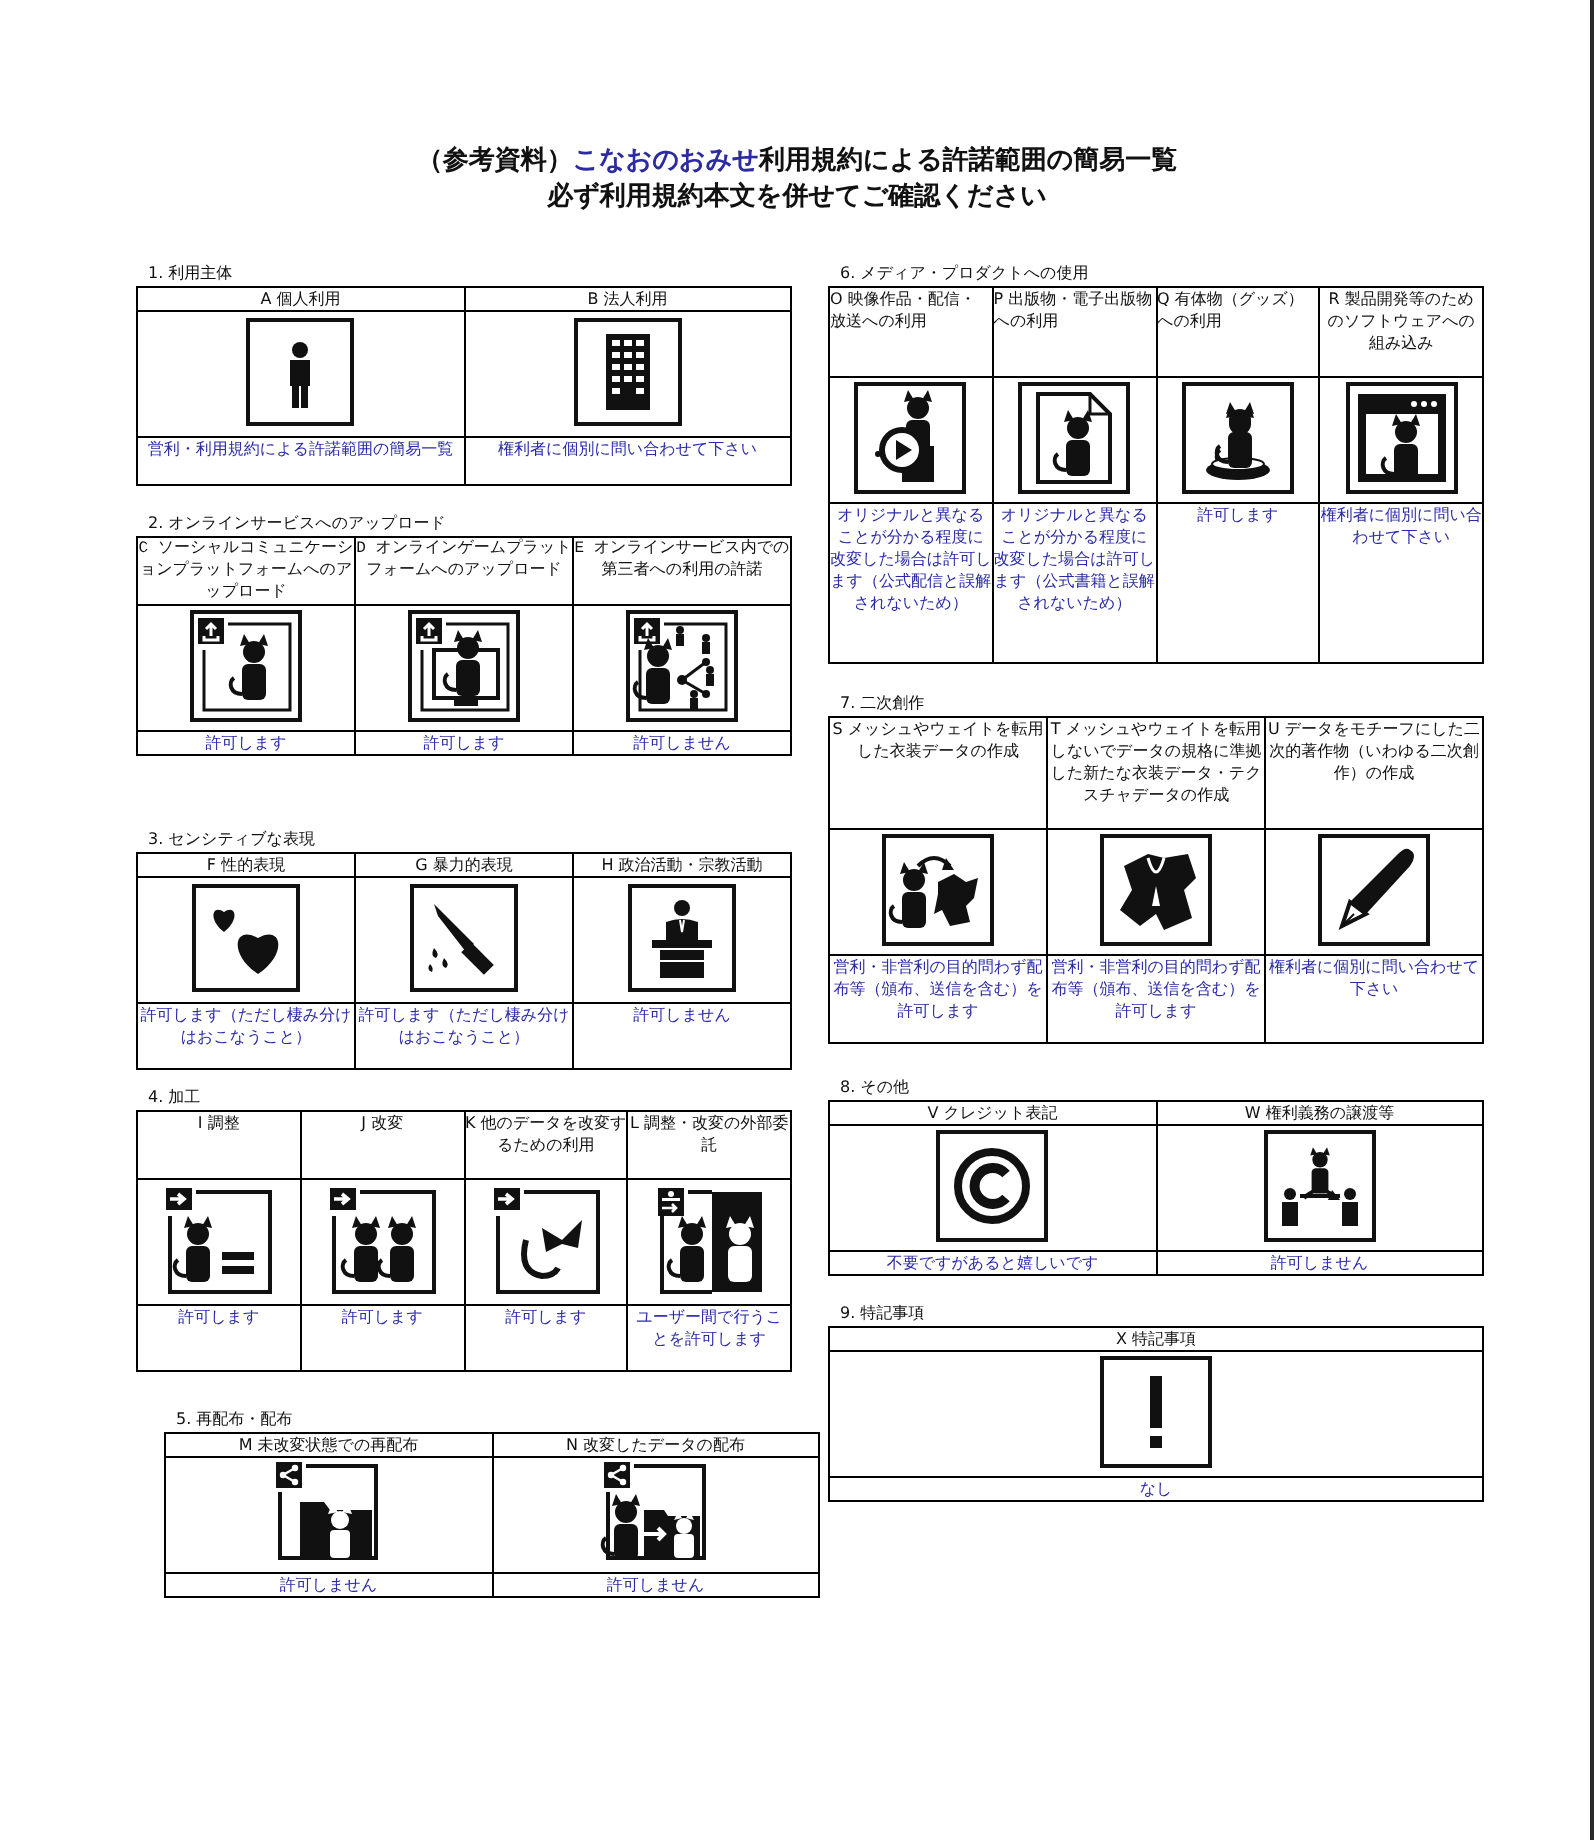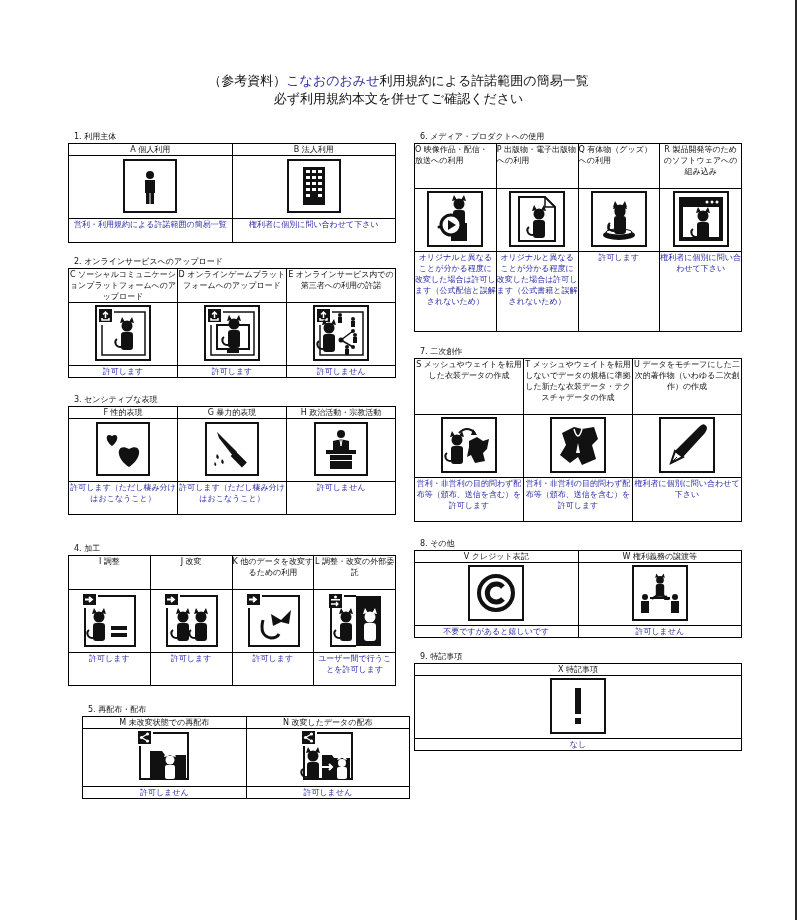--- a/index.html
+++ b/index.html
@@ -1,19 +1,19 @@
 <!DOCTYPE html>
 <html><head>
 <meta charset="utf-8">
 <style>
   html,body{margin:0;padding:0;}
   body{width:797px;height:920px;background:#ffffff;position:relative;overflow:hidden;
        font-family:"DejaVu Sans","Liberation Sans",sans-serif;color:#111;}
   .rightbar{position:absolute;right:0;top:0;width:2px;height:920px;background:#2a2a2a;}
-  .title{position:absolute;left:0;width:797px;text-align:center;font-weight:normal;font-size:13px;line-height:18px;}
+  .title{position:absolute;left:0;width:797px;text-align:center;font-weight:bold;font-size:13px;line-height:18px;}
   .title .brand{color:#2c2ca0;}
   .section{position:absolute;}
   .sec-label{font-size:8px;line-height:12px;height:12px;padding-left:6px;}
   table.grid{border-collapse:collapse;width:100%;table-layout:fixed;}
   table.grid td{border:1px solid #000;padding:0;vertical-align:top;text-align:center;font-size:8px;line-height:11px;}
   td.head{color:#111;padding:1px 3px;}
   td.iconcell{vertical-align:middle !important;}
   td.note{color:#2a2aa8;padding:1px 3px;}
   .iconbox{display:inline-block;border:2px solid #111;background:#fff;position:relative;}
   .iconbox svg{display:block;}
@@ -102,21 +102,21 @@
       <td class="note">権利者に個別に問い合わせて下さい</td>
     </tr>
   </tbody>
     </table>
 </div>
 
 <div class="section" style="left:68px;top:256px;width:328px;">
   <div class="sec-label">2. オンラインサービスへのアップロード</div>
   <table class="grid">
     <tbody>
-        <tr style="height:33px;">
+        <tr style="height:33px;font-family:Liberation Mono, monospace;">
       <td class="head">C ソーシャルコミュニケーションプラットフォームへのアップロード</td>
       <td class="head">D オンラインゲームプラットフォームへのアップロード</td>
       <td class="head">E オンラインサービス内での第三者への利用の許諾</td>
     </tr>
     <tr style="height:63px;">
       <td class="iconcell">
         <span class="iconbox"><svg width="52" height="52" viewBox="0 0 52 52">
                 <use href="#upl" x="2" y="2"></use>
                 <path d="M17,5 H48 V48 H5 V18" stroke="#111" stroke-width="1.5" fill="none"></path>
                 <use href="#cat" x="30" y="32"></use>
@@ -153,21 +153,21 @@
     </tr>
     <tr style="height:12px;">
       <td class="note">許可します</td>
       <td class="note">許可します</td>
       <td class="note">許可しません</td>
     </tr>
   </tbody>
     </table>
 </div>
 
-<div class="section" style="left:68px;top:394px;width:328px;">
+<div class="section" style="left:68px;top:414px;width:328px;">
   <div class="sec-label">3. センシティブな表現</div>
   <table class="grid">
     <tbody>
         <tr style="height:12px;">
       <td class="head">F 性的表現</td>
       <td class="head">G 暴力的表現</td>
       <td class="head">H 政治活動・宗教活動</td>
     </tr>
     <tr style="height:63px;">
       <td class="iconcell">

